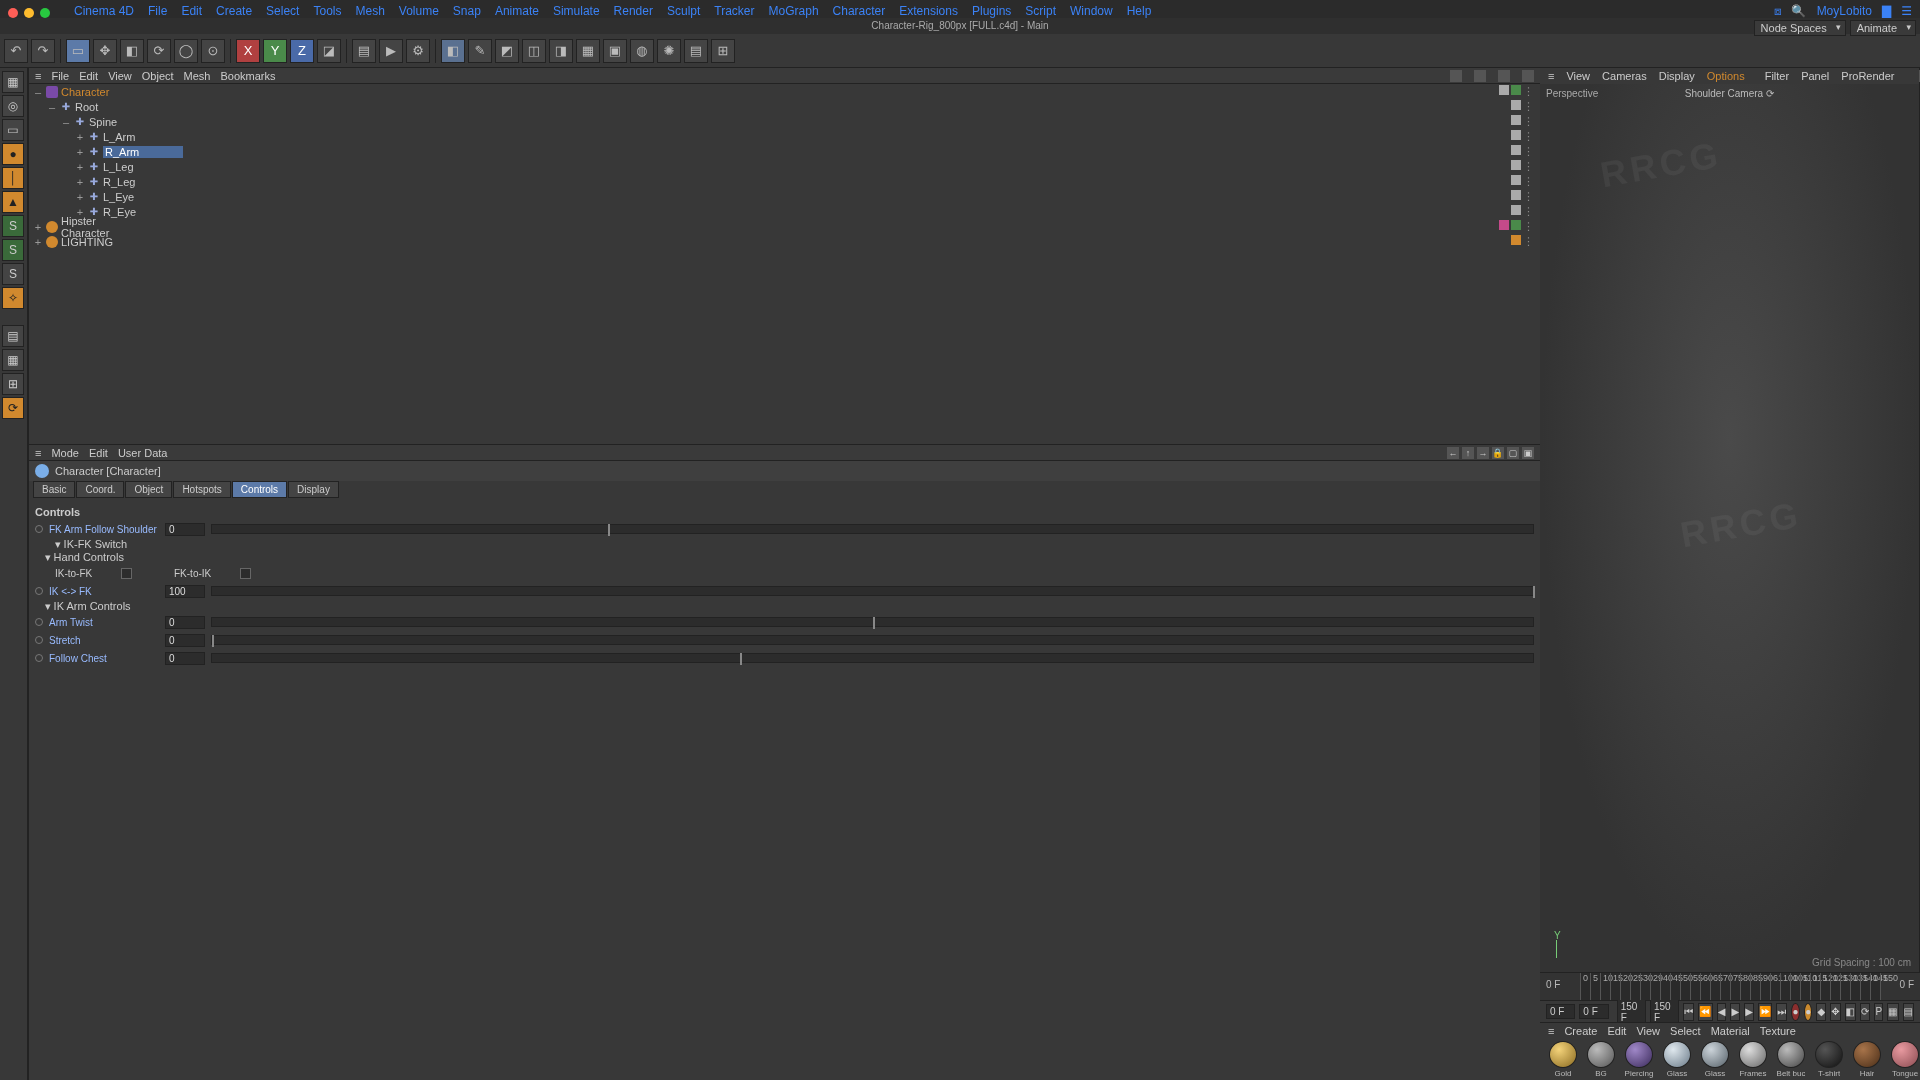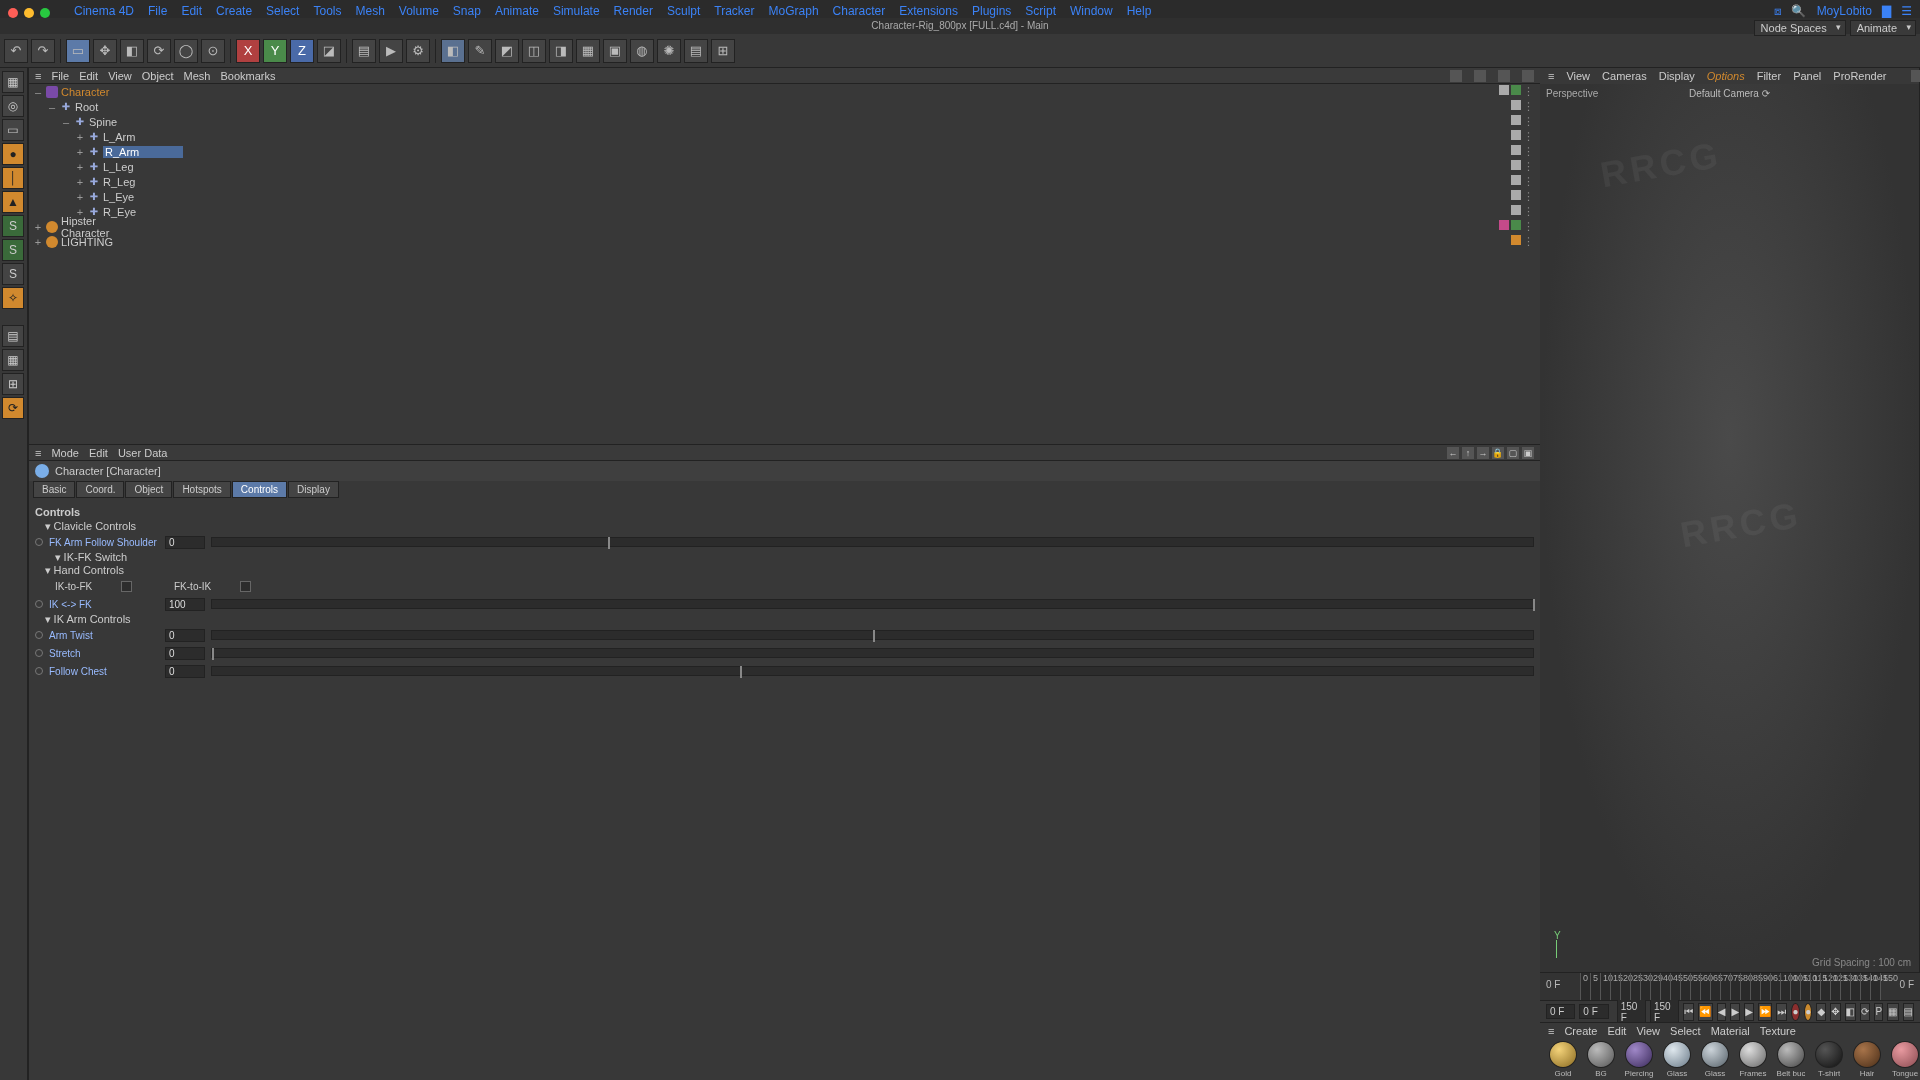--- a/index.html
+++ b/index.html
@@ -200,29 +200,29 @@
     <div style="height:12px"></div>
     <div class="lt-btn">▤</div>
     <div class="lt-btn">▦</div>
     <div class="lt-btn">⊞</div>
     <div class="lt-btn orange">⟳</div>
   </div>
 
   <div class="vp-wrap">
     <div class="vp-menu">
       <span>≡</span>
-      <span id="vp-menus"><span style="margin-right: 12px;">View</span><span style="margin-right: 12px;">Cameras</span><span style="margin-right: 12px;">Display</span><span class="hl" style="margin-right: 12px; font-style: italic;">Options</span><span style="margin-right: 12px;">Filter</span><span style="margin-right: 12px;">Panel</span><span style="margin-right: 12px;">ProRender</span></span>
+      <span id="vp-menus"><span style="margin-right: 12px;">View</span><span style="margin-right: 12px;">Cameras</span><span style="margin-right: 12px;">Display</span><span class="hl" style="margin-right: 20px;">Options</span><span style="margin-right: 12px;">Filter</span><span style="margin-right: 12px;">Panel</span><span style="margin-right: 12px;">ProRender</span></span>
       <div class="vp-icons">
         <span></span>
 
       </div>
     </div>
     <div class="vp-canvas">
       <span class="vp-label-persp">Perspective</span>
-      <span class="vp-label-cam">Default Camera ⟳</span>
+      <span class="vp-label-cam">Shoulder Camera ⟳</span>
       <span class="grid-spacing">Grid Spacing : 100 cm</span>
 
       <div class="axis-gizmo">
         <div class="line-y"></div>
           <span class="ax y">Y</span>
       </div>
 
       <span class="wm" style="left:60px; top:60px">RRCG</span>
 
       <span class="wm" style="left:140px; top:420px">RRCG</span>
@@ -364,21 +364,20 @@
           <div class="tab">Coord.</div>
           <div class="tab">Object</div>
           <div class="tab">Hotspots</div>
           <div class="tab active">Controls</div>
           <div class="tab">Display</div>
         </div>
 
       <div class="attr-body">
         <div class="attr-section">Controls</div>
 
-        <div class="attr-sub">▾ Clavicle Controls</div>
         <div class="attr-row">
           <span class="dot0"></span>
           <span class="lbl">FK Arm Follow Shoulder</span>
           <span class="val">0</span>
           <div class="slider">
               <div class="knob" style="left:30%"></div>
             </div>
         </div>
 
         <div class="attr-sub" style="margin-left:20px">▾ IK-FK Switch</div>

